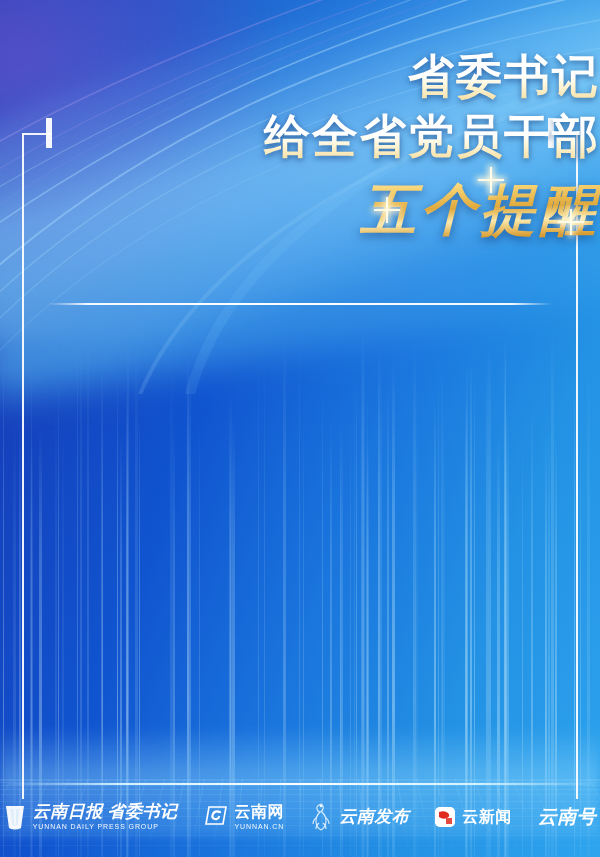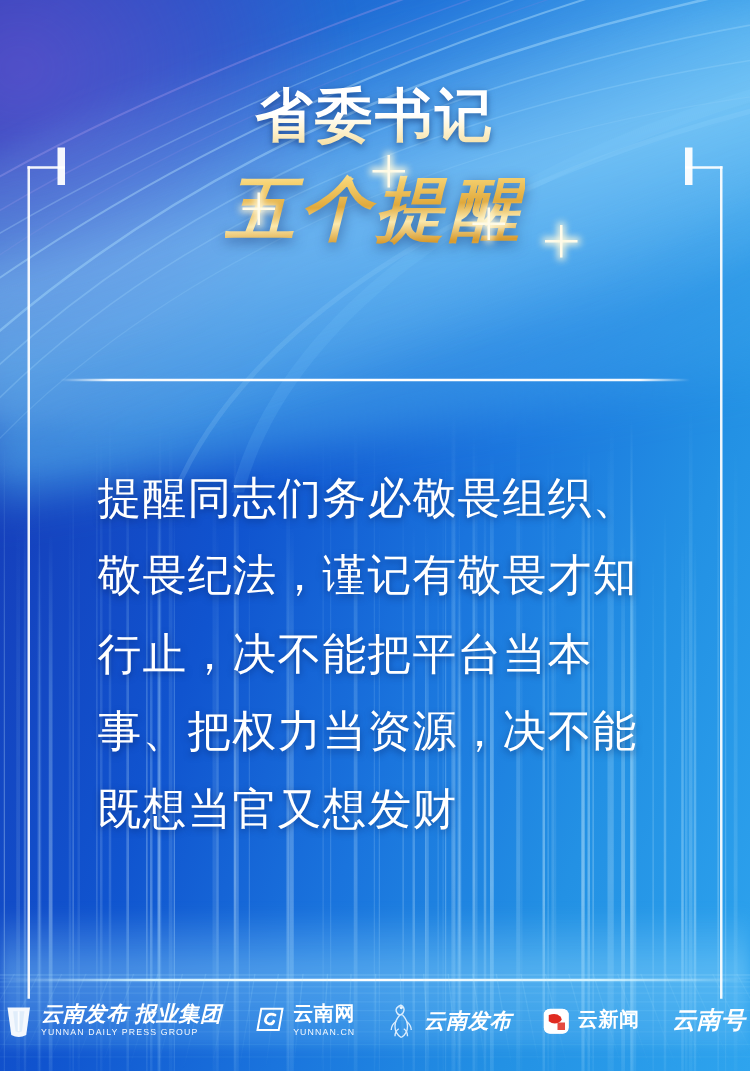--- a/index.html
+++ b/index.html
@@ -165,22 +165,22 @@
     height: 2px;
     background: rgba(255,255,255,.92);
     top: 133px;
   }
   .frame-elbow.left  { left: 22px;  width: 30px; }
   .frame-elbow.right { right: 22px; width: 30px; }
 
   
   .title-block {
     position: absolute;
-    left: 0; right: 0; top: 68px;
-    text-align: center;
+    left: 0; right: 0; top: 52px;
+    text-align: right;
     z-index: 6;
   }
   .title-line {
     font-family: "Liberation Sans", "DejaVu Sans", sans-serif;
     font-weight: 700;
     letter-spacing: 2px;
     line-height: 1.08;
     background: linear-gradient(180deg,
         #ffffff 0%,
         #ffffff 46%,
@@ -472,43 +472,43 @@
 
   <div class="frame-line left"></div>
   <div class="frame-line right"></div>
   <div class="frame-elbow left"></div>
   <div class="frame-elbow right"></div>
   <div class="frame-tick left"></div>
   <div class="frame-tick right"></div>
 
   <div class="title-block">
     <div class="title-line l1">省委书记</div>
+    <div class="title-line l2">给全省党员干部</div>
     <div style="position:relative;display:inline-block;">
       <div class="sub-gold">五个提醒</div>
       <span class="sparkle" style="left:14px;  top:36px;"></span>
       <span class="sparkle" style="left:118px; top:6px;"></span>
       <span class="sparkle" style="left:198px; top:48px;"></span>
       <span class="sparkle" style="left:256px; top:62px;"></span>
     </div>
   </div>
 
   <div class="divider"></div>
 
-  <div class="body-text">提醒同志们务必敬畏组织、敬畏纪法，谨记有敬畏才知行止，决不能把平台当本事、把权力当资源，决不能既想当官又想发财</div>
 
   <div class="footer">
 
     <div class="logo">
       <svg class="logo-mark" width="22" height="28" viewBox="0 0 22 28" aria-hidden="true">
         <path d="M2 3 L20 3 L17 25 Q11 28 5 25 Z" fill="#ffffff" opacity=".95"></path>
         <path d="M6.5 6 L15.5 6 L13.6 22 Q11 23.4 8.4 22 Z" fill="#cfe4f7" opacity=".55"></path>
         <rect x="10.2" y="6" width="1.4" height="16" fill="#ffffff" opacity=".85"></rect>
       </svg>
       <div class="logo-txt">
-        <div class="logo-cn script">云南发布 报业集团</div>
+        <div class="logo-cn script">云南日报 省委书记</div>
         <div class="logo-en">YUNNAN DAILY PRESS GROUP</div>
       </div>
     </div>
 
     <div class="logo">
       <svg class="logo-mark" width="24" height="24" viewBox="0 0 24 24" aria-hidden="true">
         <path d="M5 2 L22 2 L19 19 L2 19 Z" fill="none" stroke="#ffffff" stroke-width="1.6"></path>
         <path d="M16 7 q-5 -2 -7 2 q-2 4 2 5 q3 .8 4 -2" fill="none" stroke="#ffffff" stroke-width="2.2" stroke-linecap="round"></path>
       </svg>
       <div class="logo-txt">

